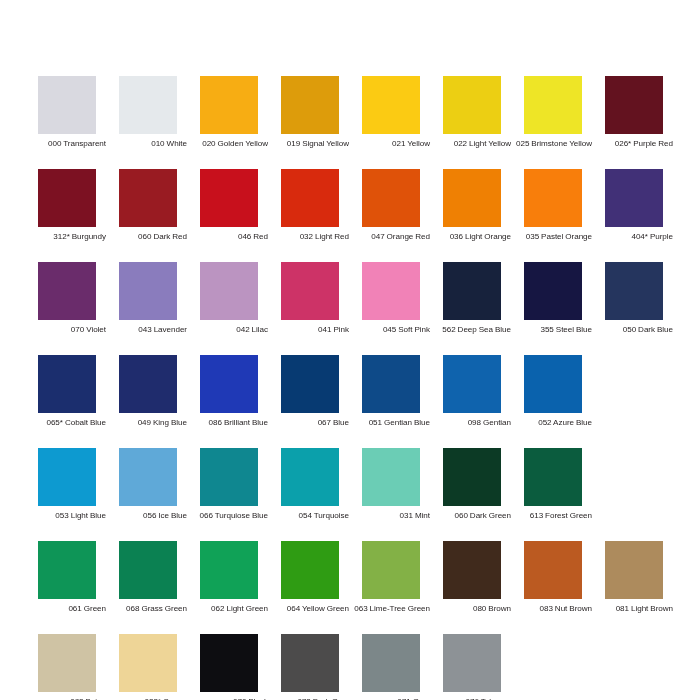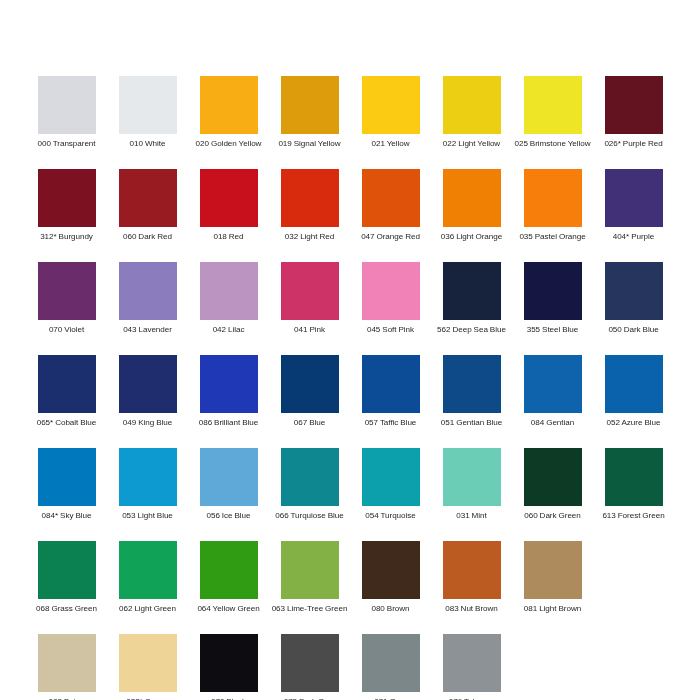--- a/index.html
+++ b/index.html
@@ -39,21 +39,21 @@
   }
   .swatch-chip {
     width: 58px;
     height: 58px;
     flex: 0 0 58px;
     display: block;
   }
   .swatch-label {
     margin-top: 5px;
     width: 79px;
-    text-align: center;
+    text-align: right;
     font-family: "Liberation Sans", sans-serif;
     font-size: 8.1px;
     line-height: 10.4px;
     color: #231f20;
     letter-spacing: -0.05px;
     word-spacing: -0.2px;
   }
 </style>
 </head>
 <body>
@@ -97,21 +97,21 @@
       <div class="swatch-cell">
         <div class="swatch-chip" style="background: rgb(124, 17, 34);"></div>
         <div class="swatch-label">312* Burgundy</div>
       </div>
       <div class="swatch-cell">
         <div class="swatch-chip" style="background: rgb(153, 27, 34);"></div>
         <div class="swatch-label">060 Dark Red</div>
       </div>
       <div class="swatch-cell">
         <div class="swatch-chip" style="background: rgb(200, 16, 28);"></div>
-        <div class="swatch-label">018 Red</div>
+        <div class="swatch-label">046 Red</div>
       </div>
       <div class="swatch-cell">
         <div class="swatch-chip" style="background: rgb(216, 42, 13);"></div>
         <div class="swatch-label">032 Light Red</div>
       </div>
       <div class="swatch-cell">
         <div class="swatch-chip" style="background: rgb(223, 82, 9);"></div>
         <div class="swatch-label">047 Orange Red</div>
       </div>
       <div class="swatch-cell">
@@ -172,42 +172,34 @@
       </div>
       <div class="swatch-cell">
         <div class="swatch-chip" style="background: rgb(31, 57, 182);"></div>
         <div class="swatch-label">086 Brilliant Blue</div>
       </div>
       <div class="swatch-cell">
         <div class="swatch-chip" style="background: rgb(7, 58, 114);"></div>
         <div class="swatch-label">067 Blue</div>
       </div>
       <div class="swatch-cell">
-        <div class="swatch-chip" style="background: rgb(12, 75, 149);"></div>
-        <div class="swatch-label">057 Taffic Blue</div>
-      </div>
-      <div class="swatch-cell">
         <div class="swatch-chip" style="background: rgb(14, 74, 136);"></div>
         <div class="swatch-label">051 Gentian Blue</div>
       </div>
       <div class="swatch-cell">
         <div class="swatch-chip" style="background: rgb(15, 99, 173);"></div>
-        <div class="swatch-label">084 Gentian</div>
+        <div class="swatch-label">098 Gentian</div>
       </div>
       <div class="swatch-cell">
         <div class="swatch-chip" style="background: rgb(10, 98, 173);"></div>
         <div class="swatch-label">052 Azure Blue</div>
       </div>
     </div>
     <div class="swatch-row">
       <div class="swatch-cell">
-        <div class="swatch-chip" style="background: rgb(0, 120, 189);"></div>
-        <div class="swatch-label">084* Sky Blue</div>
-      </div>
-      <div class="swatch-cell">
         <div class="swatch-chip" style="background: rgb(13, 154, 208);"></div>
         <div class="swatch-label">053 Light Blue</div>
       </div>
       <div class="swatch-cell">
         <div class="swatch-chip" style="background: rgb(95, 169, 216);"></div>
         <div class="swatch-label">056 Ice Blue</div>
       </div>
       <div class="swatch-cell">
         <div class="swatch-chip" style="background: rgb(15, 135, 144);"></div>
         <div class="swatch-label">066 Turquiose Blue</div>
@@ -223,20 +215,24 @@
       <div class="swatch-cell">
         <div class="swatch-chip" style="background: rgb(12, 58, 37);"></div>
         <div class="swatch-label">060 Dark Green</div>
       </div>
       <div class="swatch-cell">
         <div class="swatch-chip" style="background: rgb(11, 92, 62);"></div>
         <div class="swatch-label">613 Forest Green</div>
       </div>
     </div>
     <div class="swatch-row">
+      <div class="swatch-cell">
+        <div class="swatch-chip" style="background: rgb(14, 149, 87);"></div>
+        <div class="swatch-label">061 Green</div>
+      </div>
       <div class="swatch-cell">
         <div class="swatch-chip" style="background: rgb(11, 129, 82);"></div>
         <div class="swatch-label">068 Grass Green</div>
       </div>
       <div class="swatch-cell">
         <div class="swatch-chip" style="background: rgb(16, 162, 87);"></div>
         <div class="swatch-label">062 Light Green</div>
       </div>
       <div class="swatch-cell">
         <div class="swatch-chip" style="background: rgb(47, 156, 19);"></div>

